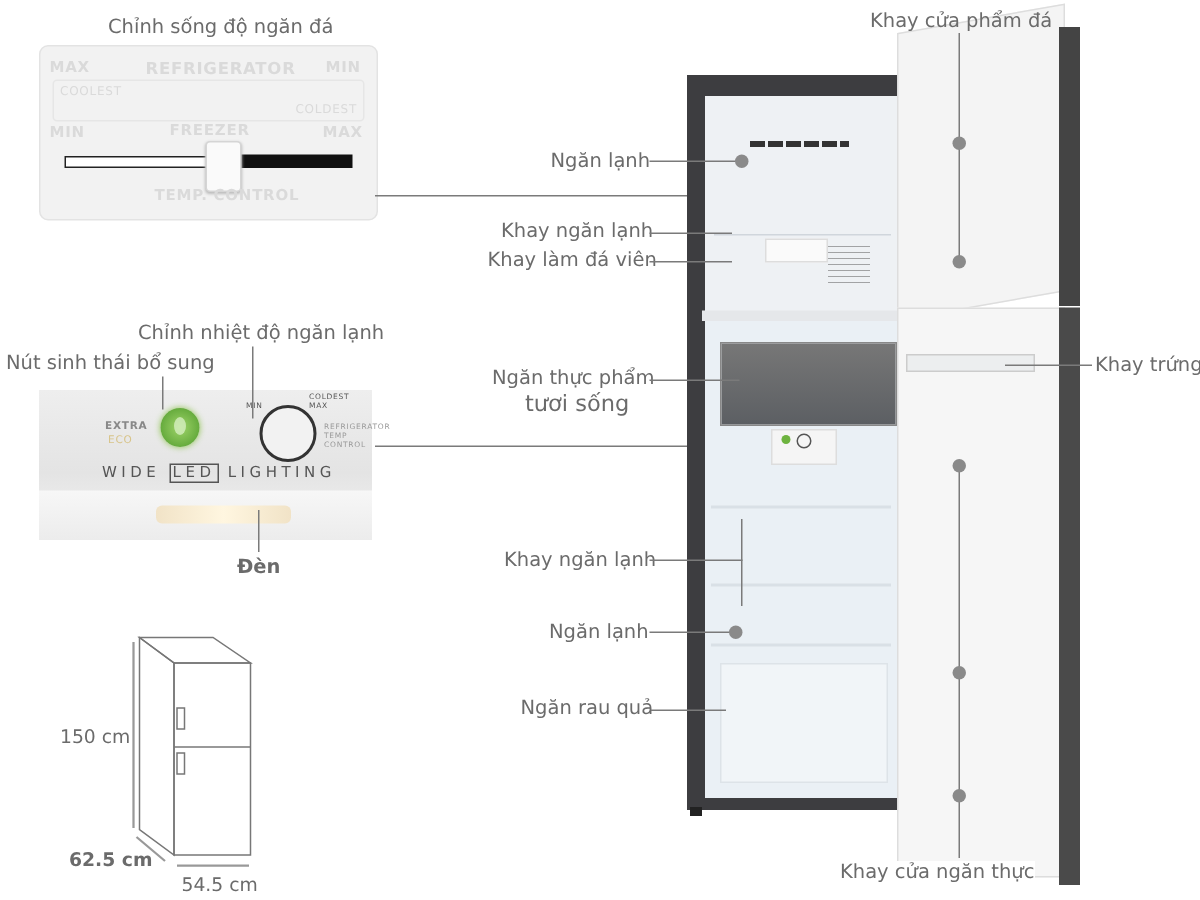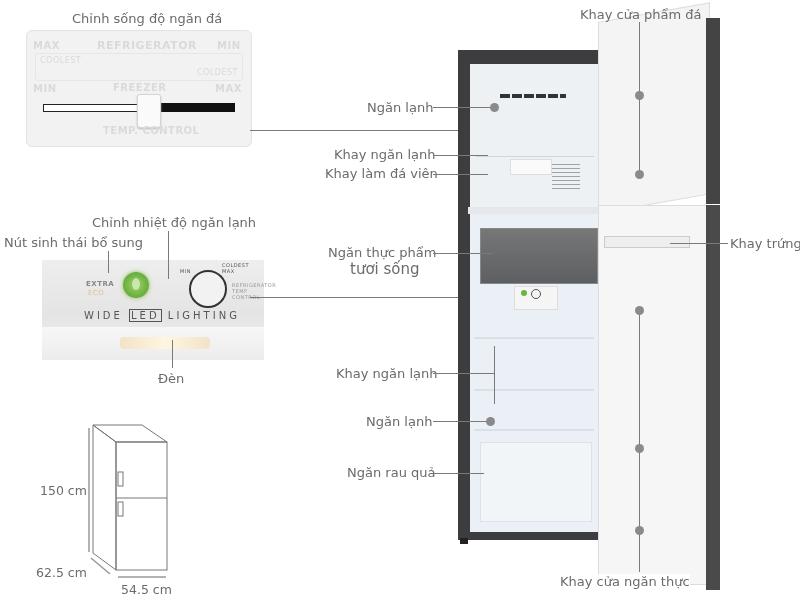--- a/index.html
+++ b/index.html
@@ -6,21 +6,21 @@
   body{width:800px;height:600px;position:relative;overflow:hidden;font-family:"DejaVu Sans","Liberation Sans",sans-serif;color:#6d6d6d;}
   .abs{position:absolute;}
   .lbl{position:absolute;font-size:12.5px;color:#6b6b6b;white-space:nowrap;line-height:15px;}
   .line{position:absolute;background:#7a7a7a;}
   .dot{position:absolute;width:9px;height:9px;border-radius:50%;background:#8a8a8a;}
   
   .panel1{left:26px;top:30px;width:224px;height:115px;background:#f2f2f2;border:1px solid #e3e3e3;border-radius:6px;}
   .ptxt{position:absolute;font-size:10px;color:#dadada;font-weight:bold;letter-spacing:0.5px;}
   .ptxt.sm{font-size:8px;font-weight:normal;}
   
-  .panel2{left:26px;top:260px;width:222px;height:100px;background:linear-gradient(#eeeeee,#e4e4e4 55%,#f3f3f3);margin-left:16px;}
+  .panel2{left:26px;top:260px;width:222px;height:100px;background:linear-gradient(#eeeeee,#e4e4e4 55%,#f3f3f3);}
   
   .body{left:458px;top:50px;width:152px;height:490px;background:#3d3d40;}
   .cav1{left:470px;top:64px;width:130px;height:144px;background:#eef1f4;}
   .cav2{left:470px;top:214px;width:130px;height:318px;background:#eaf0f5;}
 </style>
 </head>
 <body>
 
 <div class="lbl" style="left:72px;top:11px;font-size:13px;">Chỉnh sống độ ngăn đá</div>
 <div class="abs panel1">
@@ -60,40 +60,40 @@
     <span style="border:1px solid #555;padding:0 1px;">LED</span>
     <span>LIGHTING</span>
   </div>
   <div class="abs" style="left:0;top:67px;width:222px;height:33px;background:linear-gradient(#f7f7f7,#ececec);">
     <div class="abs" style="left:78px;top:10px;width:90px;height:12px;background:linear-gradient(90deg,#f1e3c7,#fff6e0,#f1e3c7);border-radius:4px;"></div>
   </div>
 </div>
 <div class="line" style="left:108px;top:251px;width:1px;height:22px;"></div>
 <div class="line" style="left:168px;top:231px;width:1px;height:48px;"></div>
 <div class="line" style="left:172px;top:340px;width:1px;height:28px;"></div>
-<div class="lbl" style="left:158px;top:371px;font-size:13px;">Đèn</div>
+<div class="lbl" style="left:158px;top:371px;font-size:13px;font-weight:bold;">Đèn</div>
 <div class="line" style="left:250px;top:297px;width:285px;height:1px;"></div>
 
 <svg class="abs" style="left:80px;top:420px;" width="100" height="160">
   <g fill="none" stroke="#777" stroke-width="1">
     <polygon points="13,5 36,22 36,150 13,133"></polygon>
     <polygon points="13,5 62,5 87,22 36,22"></polygon>
     <rect x="36" y="22" width="51" height="128"></rect>
     <line x1="36" y1="78" x2="87" y2="78"></line>
     <rect x="38" y="52" width="5" height="14"></rect>
     <rect x="38" y="82" width="5" height="14"></rect>
   </g>
   <g stroke="#999" stroke-width="1.5" fill="#999">
     <line x1="9" y1="8" x2="9" y2="132"></line>
     <line x1="11" y1="138" x2="30" y2="154"></line>
     <line x1="38" y1="157" x2="86" y2="157"></line>
   </g>
 </svg>
 <div class="lbl" style="left:40px;top:483px;font-size:12.5px;">150 cm</div>
-<div class="lbl" style="left:36px;top:565px;font-size:12.5px;">62.5 cm</div>
+<div class="lbl" style="left:46px;top:565px;font-size:12.5px;font-weight:bold;">62.5 cm</div>
 <div class="lbl" style="left:121px;top:582px;font-size:12.5px;">54.5 cm</div>
 
 <div class="abs body"></div>
 <div class="abs cav1">
   <div class="abs" style="left:30px;top:30px;width:66px;height:4px;background:repeating-linear-gradient(90deg,#333 0 10px,#eef1f4 10px 12px);"></div>
   <div class="abs" style="left:40px;top:95px;width:40px;height:14px;background:#fafafa;border:1px solid #ddd;"></div>
   <div class="abs" style="left:82px;top:97px;width:28px;height:30px;background:repeating-linear-gradient(#eef1f4 0 3px,#555 3px 4px);opacity:.5;"></div>
   <div class="abs" style="left:6px;top:92px;width:118px;height:1px;background:#d0d6dc;"></div>
 </div>
 <div class="abs" style="left:468px;top:207px;width:134px;height:7px;background:#e5e7ea;"></div>

